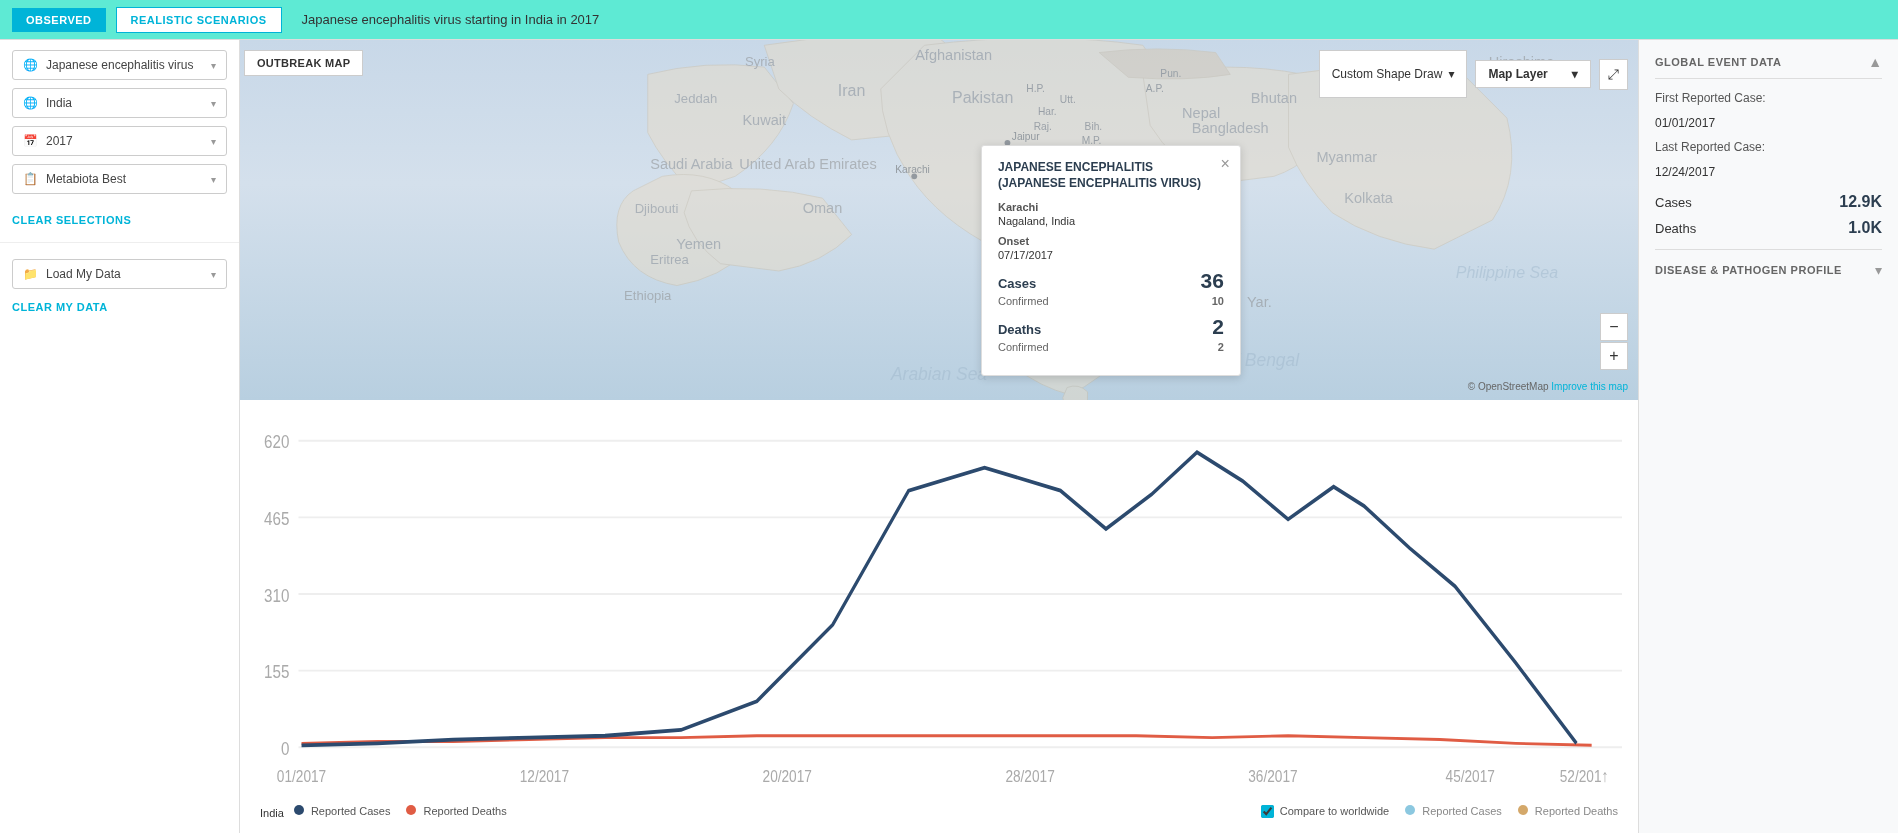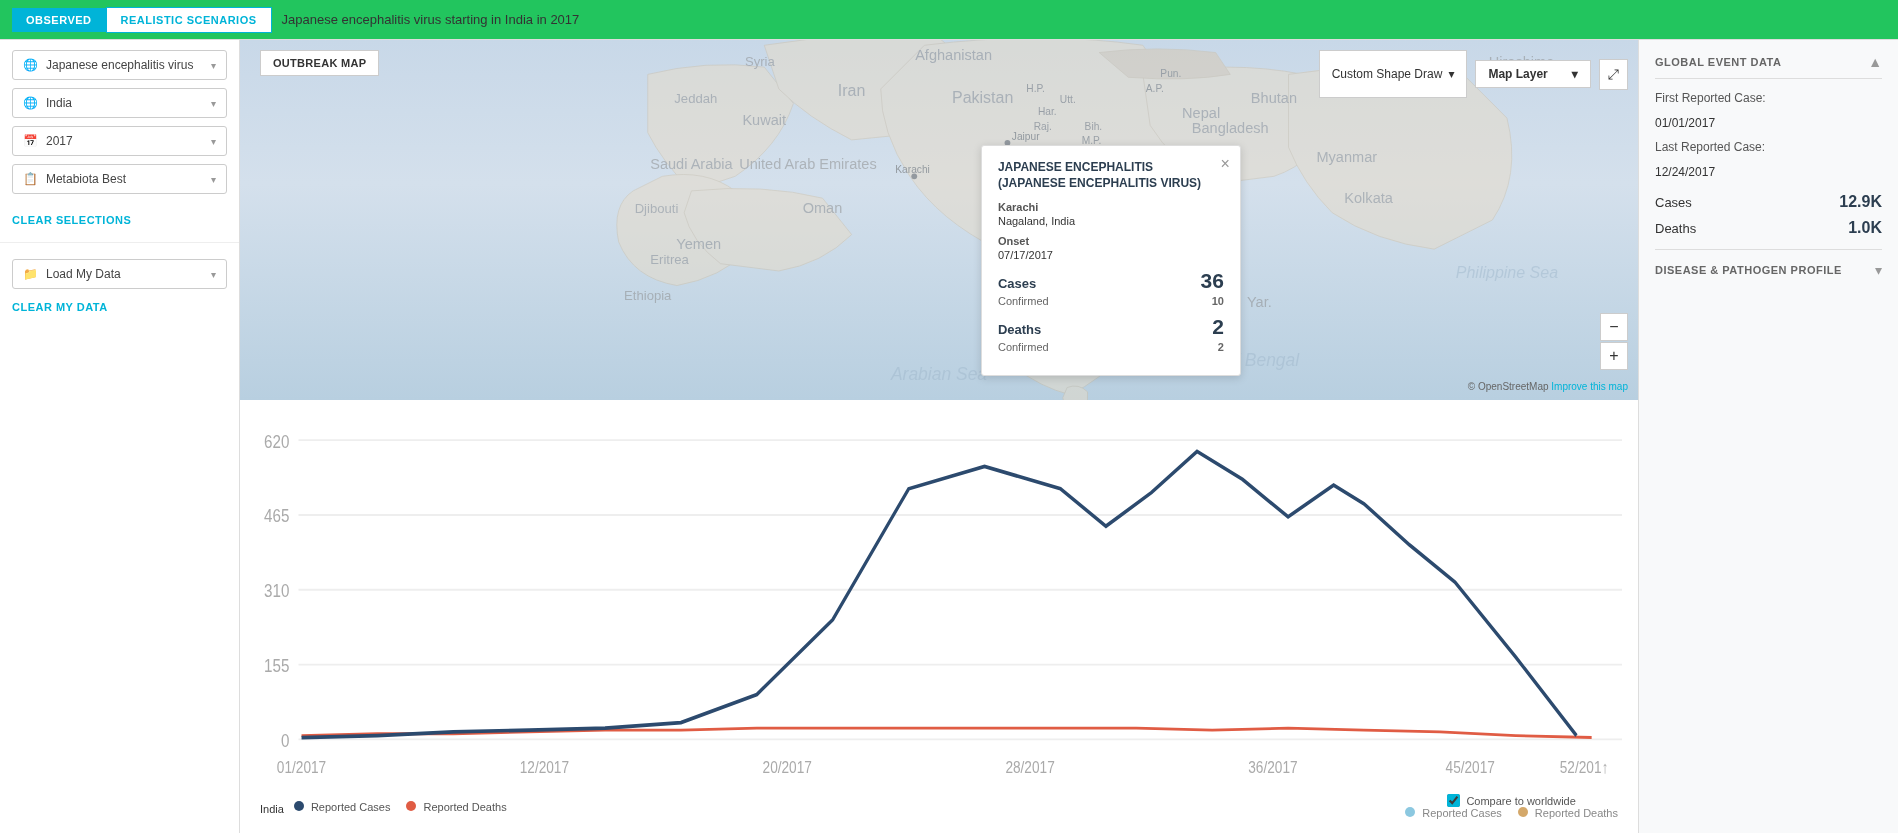--- a/index.html
+++ b/index.html
@@ -1,21 +1,21 @@
 <!DOCTYPE html>
 <html><head>
   <meta charset="utf-8">
   <style>
     * { box-sizing: border-box; margin: 0; padding: 0; }
     body { font-family: Arial, sans-serif; font-size: 13px; background: #f0f2f4; display: flex; flex-direction: column; height: 833px; overflow: hidden; }
 
     
     .top-bar {
-      display: flex; align-items: center; background: #22c55e; border-bottom: 1px solid #ddd;
-      height: 40px; padding: 0 12px; flex-shrink: 0;
+      display: flex; align-items: center; background: #5eead4; border-bottom: 1px solid #ddd;
+      height: 40px; padding: 0 12px; gap: 10px; flex-shrink: 0;
     }
     .tab-observed {
       background: #00b4d8; color: #fff; font-size: 11px; font-weight: bold;
       padding: 6px 14px; border: none; cursor: pointer; text-transform: uppercase; letter-spacing: 0.5px;
     }
     .tab-realistic {
       background: #fff; color: #00b4d8; font-size: 11px; font-weight: bold;
       padding: 6px 14px; border: 1.5px solid #00b4d8; cursor: pointer; text-transform: uppercase; letter-spacing: 0.5px;
     }
     .page-title {
@@ -65,21 +65,21 @@
       flex: 1; display: flex; flex-direction: column; overflow: hidden;
     }
 
     
     .map-container {
       position: relative; flex: 0 0 360px; background: #d4dce6; overflow: hidden;
     }
 
     
     .map-toolbar {
-      position: absolute; top: 10px; left: 20px; z-index: 10;
+      position: absolute; top: 10px; left: 4px; z-index: 10;
     }
     .outbreak-map-btn {
       background: #fff; border: 1px solid #ccc; padding: 6px 12px; font-size: 11px;
       font-weight: bold; cursor: pointer; color: #333; letter-spacing: 0.3px;
     }
 
     .map-toolbar-right {
       position: absolute; top: 10px; right: 10px; z-index: 10; display: flex; gap: 8px; align-items: center;
     }
     .custom-shape-btn {
@@ -477,21 +477,21 @@
             <span>
               <span class="legend-dot legend-dot-navy"></span>
               <span>Reported Cases</span>
             </span>
             <span>
               <span class="legend-dot legend-dot-red"></span>
               <span>Reported Deaths</span>
             </span>
           </div>
         </div>
-        <div style="display:flex; align-items:center; flex-direction:column;">
+        <div style="display:flex; align-items:center; gap:16px;">
           <div class="compare-check">
             <input type="checkbox" checked="" style="">
             <span>Compare to worldwide</span>
           </div>
           <div class="chart-legend-right">
             <span>
               <span class="legend-dot legend-dot-lightblue"></span>
               <span>Reported Cases</span>
             </span>
             <span>

